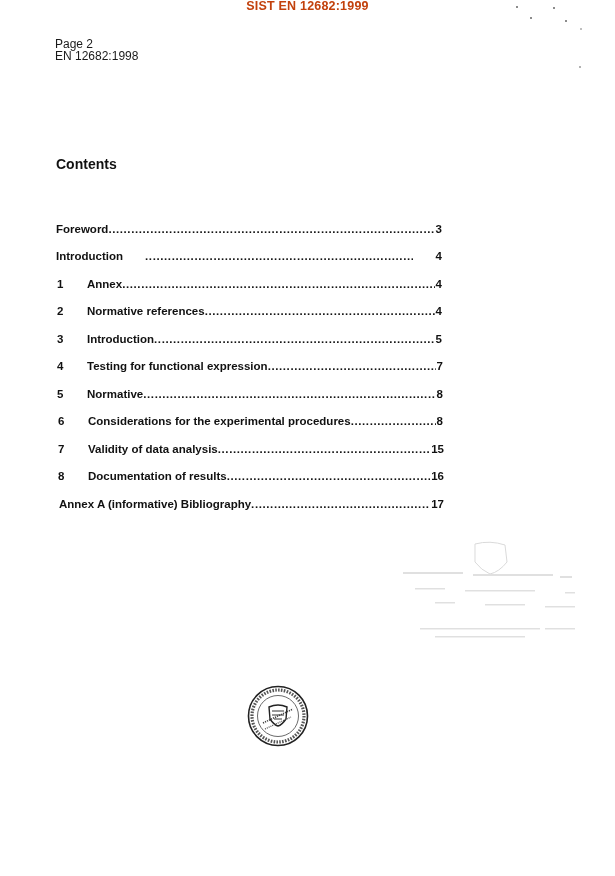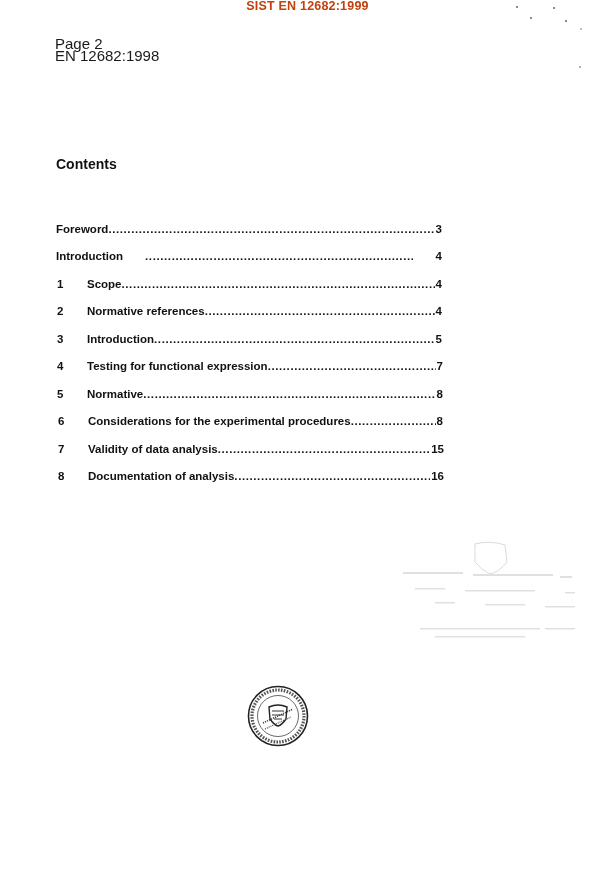--- a/index.html
+++ b/index.html
@@ -4,21 +4,21 @@
 <style>
   html, body { margin: 0; padding: 0; }
   body {
     width: 615px; height: 876px; background: #ffffff; position: relative; overflow: hidden;
     font-family: "Liberation Sans", "DejaVu Sans", sans-serif; color: #111;
   }
   .watermark {
     position: absolute; top: -1px; left: 0; width: 615px; text-align: center;
     font-weight: bold; font-size: 12.5px; color: #c2410c; letter-spacing: 0.2px;
   }
-  .header { position: absolute; left: 55px; top: 38px; font-size: 15px; line-height: 12px; color: #1a1a1a; }
+  .header { position: absolute; left: 55px; top: 38px; font-size: 12px; line-height: 12px; color: #1a1a1a; }
   .contents-title { position: absolute; left: 56px; top: 156px; font-size: 14px; font-weight: bold; }
   .toc { position: absolute; left: 0; top: 0; width: 615px; height: 876px; }
   .toc-row {
     position: absolute; display: flex; align-items: center; font-size: 11.5px; font-weight: bold;
     white-space: nowrap; overflow: hidden;
   }
   .toc-num { width: 30px; flex: 0 0 30px; }
   .toc-label { flex: 0 0 auto; }
   .toc-dots { flex: 1 1 auto; overflow: hidden; letter-spacing: 0.6px; font-weight: bold; }
   .toc-dots::after { content: "....................................................................................................................................................................................."; }
@@ -46,21 +46,21 @@
     <span class="toc-dots"></span>
     <span class="toc-page">3</span>
   </div>
   <div class="toc-row" style="left:56px; top:250px; width:386px;gap:22px;">
     <span class="toc-label">Introduction</span>
     <span class="toc-dots"></span>
     <span class="toc-page">4</span>
   </div>
   <div class="toc-row" style="left:57px; top:278px; width:385px;">
     <span class="toc-num">1</span>
-    <span class="toc-label">Scope</span>
+    <span class="toc-label">Annex</span>
     <span class="toc-dots"></span>
     <span class="toc-page">4</span>
   </div>
   <div class="toc-row" style="left:57px; top:305px; width:385px;">
     <span class="toc-num">2</span>
     <span class="toc-label">Normative references</span>
     <span class="toc-dots"></span>
     <span class="toc-page">4</span>
   </div>
   <div class="toc-row" style="left:57px; top:333px; width:385px;">
@@ -88,23 +88,28 @@
     <span class="toc-page">8</span>
   </div>
   <div class="toc-row" style="left:58px; top:443px; width:386px;">
     <span class="toc-num">7</span>
     <span class="toc-label">Validity of data analysis</span>
     <span class="toc-dots"></span>
     <span class="toc-page">15</span>
   </div>
   <div class="toc-row" style="left:58px; top:470px; width:386px;">
     <span class="toc-num">8</span>
-    <span class="toc-label">Documentation of analysis</span>
+    <span class="toc-label">Documentation of results</span>
     <span class="toc-dots"></span>
     <span class="toc-page">16</span>
+  </div>
+  <div class="toc-row" style="left:59px; top:498px; width:385px;">
+    <span class="toc-label">Annex A (informative) Bibliography</span>
+    <span class="toc-dots"></span>
+    <span class="toc-page">17</span>
   </div>
 </div>
 
 <div class="faint-stamp">
   <svg width="195" height="110" viewBox="0 0 195 110">
     <path d="M80 4 Q95 0 110 5 L112 22 Q104 32 95 34 Q86 30 80 22 Z" fill="none" stroke="#bbb" stroke-width="1"></path>
     <g fill="#c8c8c8">
       <rect x="8" y="32" width="60" height="2"></rect>
         <rect x="78" y="34" width="80" height="2"></rect>
         <rect x="165" y="36" width="12" height="2"></rect>

